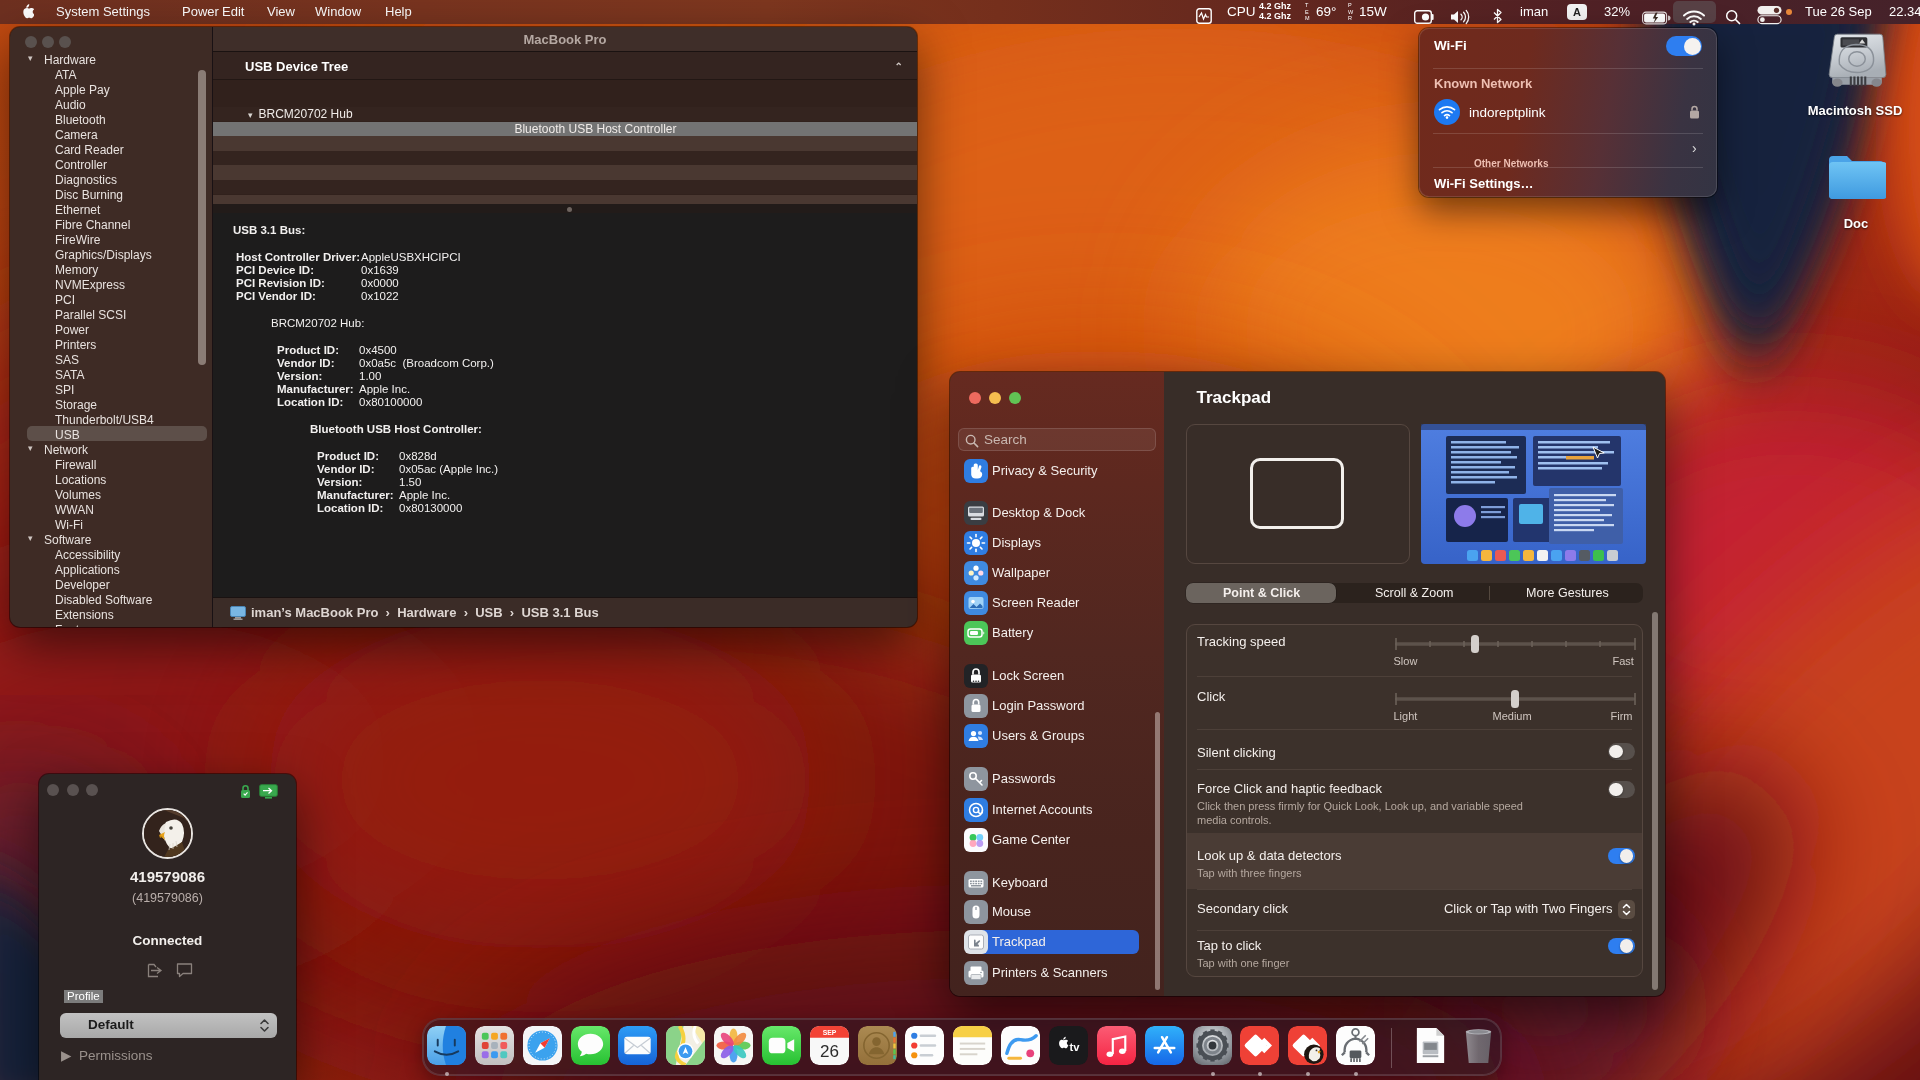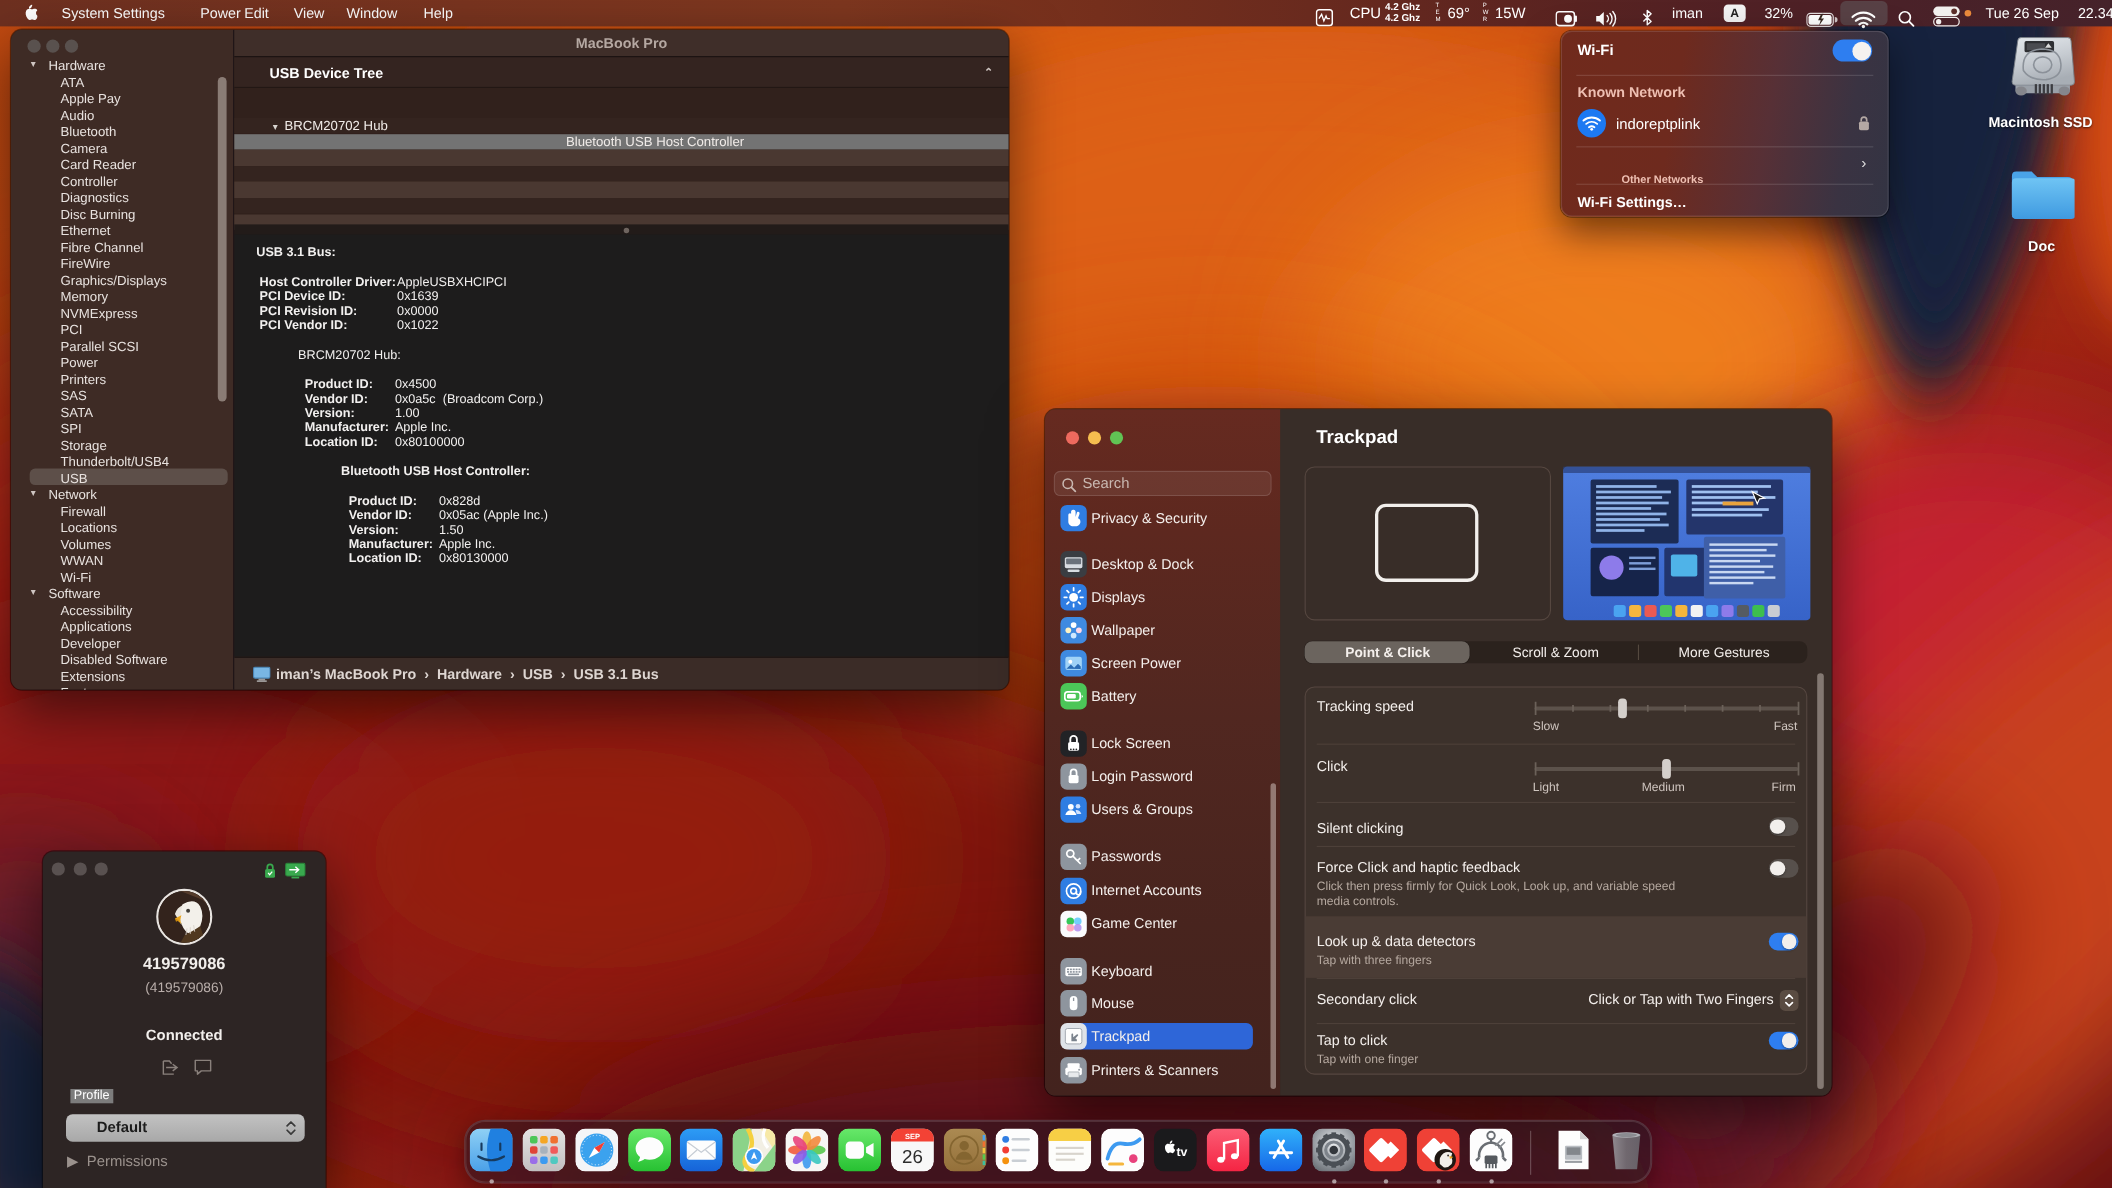--- a/index.html
+++ b/index.html
@@ -390,21 +390,21 @@
               <circle cx="12" cy="16.8" r="2.6" fill="#cfe8ff"></circle>
               <circle cx="7.2" cy="12" r="2.6" fill="#fff3c4"></circle>
             </g>
           </svg></div>
     <span class="strow2" style="top:191px;">Wallpaper</span>
     <div class="sticon" style="left:14px;top:219px;background:#3f8ae0;"><svg width="24" height="24" viewBox="0 0 24 24">
             <rect x="4.5" y="6" width="15" height="12" rx="2" fill="#9fd2f7"></rect>
             <circle cx="9" cy="10.5" r="1.8" fill="#fff"></circle>
             <path d="M5.5 17l4-4 3 3 3.5-3.5 2.5 2.5v2.2z" fill="#2b6cb5"></path>
           </svg></div>
-    <span class="strow2" style="top:221px;">Screen Power</span>
+    <span class="strow2" style="top:221px;">Screen Reader</span>
     <div class="sticon" style="left:14px;top:249px;background:#4cc658;"><svg width="24" height="24" viewBox="0 0 24 24">
             <rect x="4" y="8" width="14" height="8" rx="2.5" fill="none" stroke="#fff" stroke-width="1.5"></rect>
             <rect x="6" y="10" width="8" height="4" rx="1.2" fill="#fff"></rect>
             <path d="M19.3 10.5v3a1.6 1.6 0 0 0 0-3z" fill="#fff"></path>
           </svg></div>
     <span class="strow2" style="top:251px;">Battery</span>
     <div class="sticon" style="left:14px;top:292px;background:#222326;"><svg width="24" height="24" viewBox="0 0 24 24">
             <rect x="7" y="10.5" width="10" height="8" rx="1.6" fill="#fff"></rect>
             <path d="M9 10.5V8a3 3 0 0 1 6 0v2.5" stroke="#fff" stroke-width="1.7" fill="none"></path>
             <g fill="#222326">

